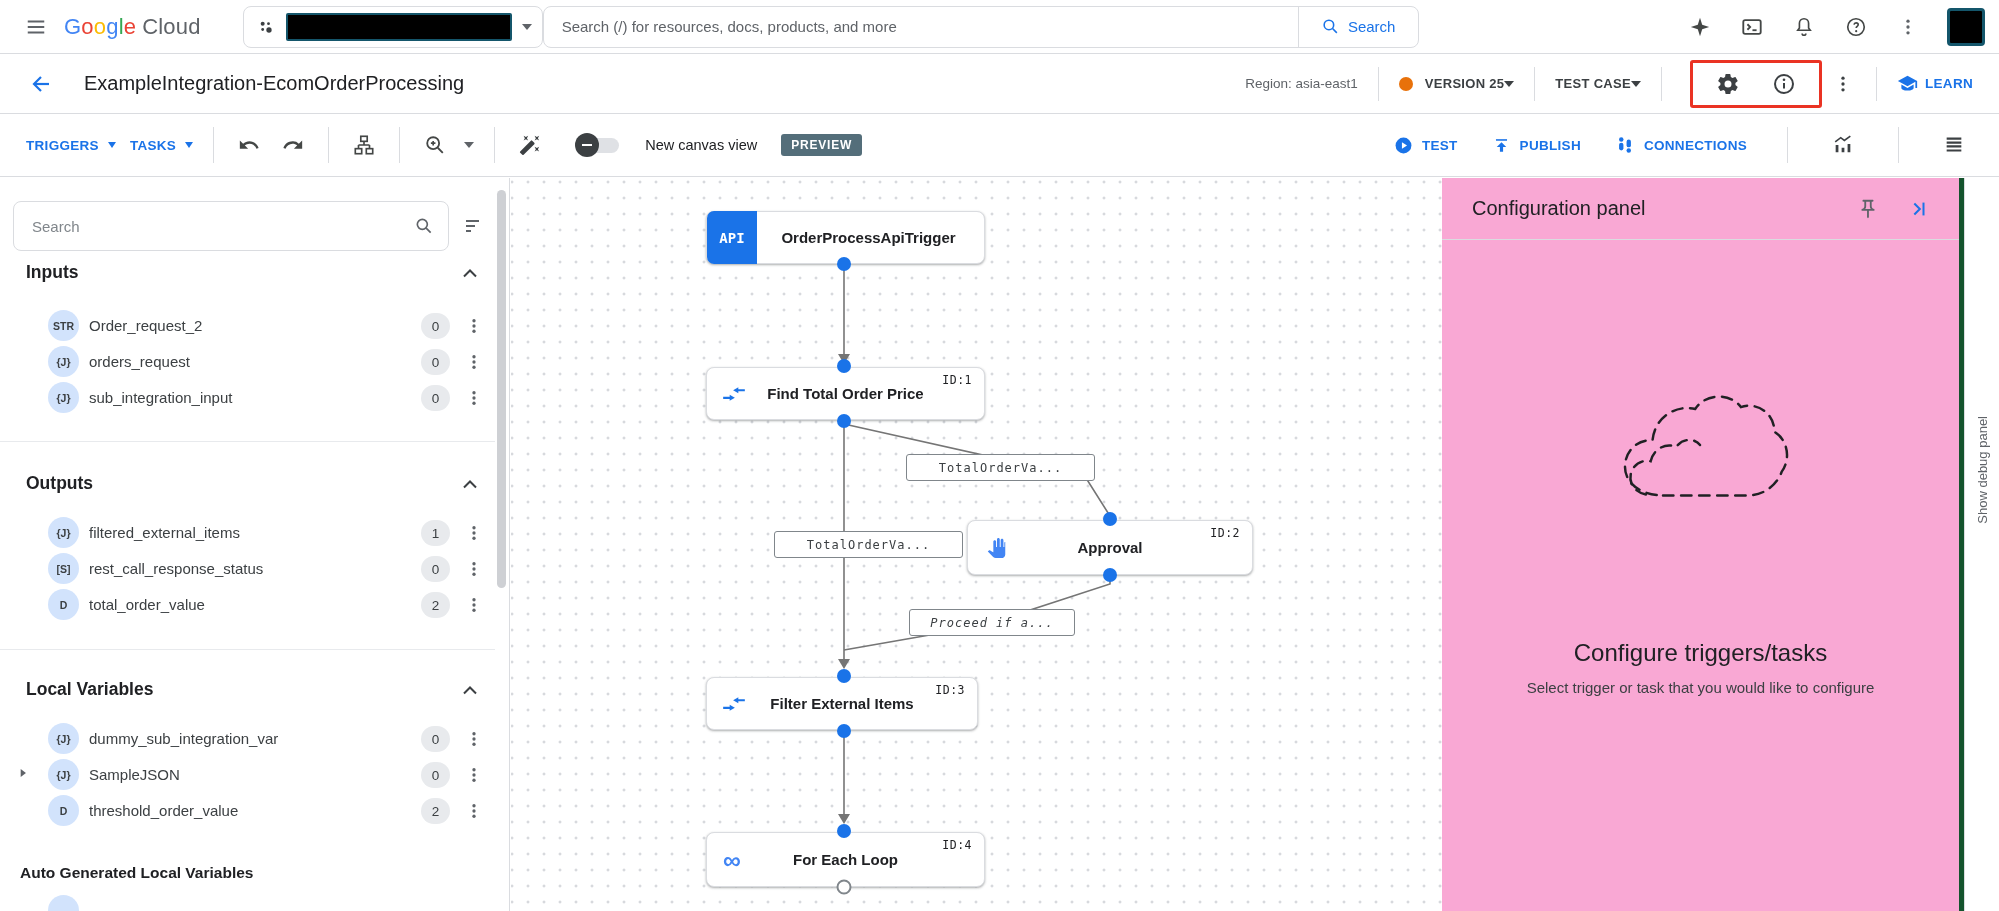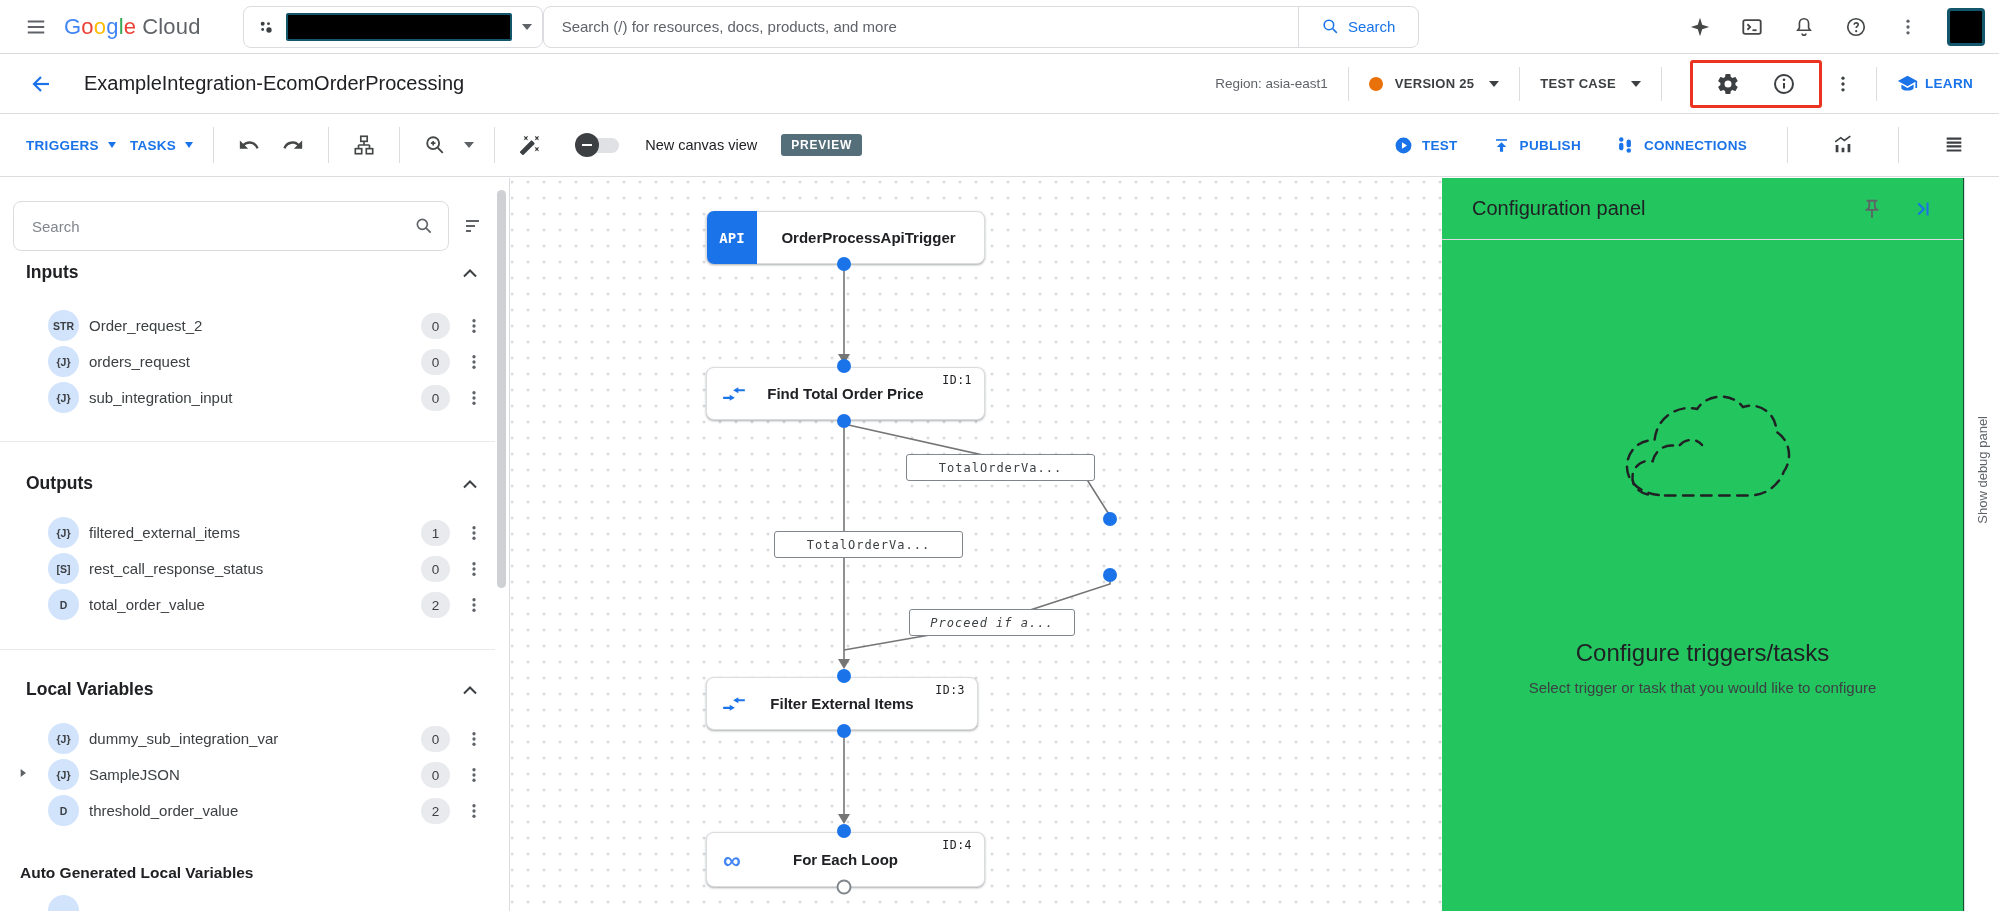--- a/index.html
+++ b/index.html
@@ -26,21 +26,21 @@
   .avatar { width:38px; height:38px; background:#000; border:3px solid #14566b; border-radius:4px; cursor:pointer; }
 
   
   .row2 { height:60px; display:flex; align-items:center; border-bottom:1px solid #dadce0; padding:0 26px; background:#fff; }
   .backbtn { width:30px; height:30px; display:flex; align-items:center; justify-content:center; cursor:pointer; }
   .ititle { font-size:20px; color:#202124; margin-left:28px; }
   .r2right { margin-left:auto; display:flex; align-items:center; }
   .region { color:#5f6368; font-size:13.5px; }
   .r2right .vdiv { height:34px; margin:0 20px; }
   .vdot { width:14px; height:14px; border-radius:50%; background:#e8710a; margin-right:12px; }
-  .ddbtn { display:flex; align-items:center; gap:15px; font-size:13px; font-weight:bold; color:#3c4043; letter-spacing:.3px; cursor:pointer; }
+  .ddbtn { display:flex; align-items:center; gap:0; font-size:13px; font-weight:bold; color:#3c4043; letter-spacing:.3px; cursor:pointer; }
   .ddbtn .caret { border-top-color:#3c4043; }
   .redbox { border:3px solid #ea3323; border-radius:3px; height:48px; display:flex; align-items:center; gap:30px; padding:0 22px; margin:0 8px; }
   .learn { display:flex; align-items:center; gap:7px; color:#1a73e8; font-weight:bold; font-size:13.5px; letter-spacing:.3px; cursor:pointer; }
 
   
   .row3 { height:63px; display:flex; border-bottom:1px solid #dadce0; background:#fff; }
   .varshead { width:510px; border-right:1px solid #dadce0; display:flex; align-items:center; padding:0 24px 0 26px; }
   .varstitle { font-size:20px; color:#202124; }
   .createbtn { margin-left:auto; display:flex; align-items:center; gap:6px; color:#1a73e8; font-size:13.5px; font-weight:bold; letter-spacing:.3px; cursor:pointer; }
   .plus { font-size:19px; font-weight:400; line-height:1; }
@@ -94,21 +94,21 @@
   .apichip { position:absolute; left:0; top:-1px; bottom:-1px; width:50px; background:#1a73e8; border-radius:7px 0 0 7px;
     color:#fff; font-family:"DejaVu Sans Mono", monospace; font-weight:bold; font-size:14px; display:flex; align-items:center; justify-content:center; }
   .infsym { position:absolute; left:16px; top:50%; transform:translateY(-50%); color:#4285f4; font-size:25px; font-weight:bold; line-height:1; }
   .cdot { position:absolute; width:14px; height:14px; border-radius:50%; background:#1a73e8; transform:translate(-50%,-50%); }
   .codot { position:absolute; width:15px; height:15px; border-radius:50%; background:#fff; border:2px solid #80868b; transform:translate(-50%,-50%); }
   .elabel { position:absolute; height:27px; background:#fff; border:1.5px solid #80868b; border-radius:3px;
     font-family:"DejaVu Sans Mono", monospace; font-size:12px; letter-spacing:1px; color:#3c4043;
     display:flex; align-items:center; justify-content:center; cursor:pointer; }
 
   
-  .config { position:absolute; left:1442px; top:0; width:522px; height:100%; background:#22c55e; border-right:1px solid #14532d; }
+  .config { position:absolute; left:1442px; top:0; width:522px; height:100%; background:#f9a8d4; border-right:5px solid #14532d; }
   .confighead { height:62px; border-bottom:1px solid #dadce0; display:flex; align-items:center; padding:0 28px 0 30px; }
   .configtitle { font-size:20px; color:#202124; }
   .confighead .icbtn { margin-left:24px; }
   .confighead .pinbtn { margin-left:auto; }
   .configbody { display:flex; flex-direction:column; align-items:center; }
   .cloudwrap { margin-top:148px; }
   .emptytitle { margin-top:116px; font-size:24px; color:#202124; }
   .emptysub { margin-top:12px; font-size:15px; color:#3c4043; }
 
   
@@ -567,20 +567,29 @@
       <span class="nicon">
           <svg width="26" height="26" viewBox="0 0 24 24">
             <path d="M2 15.5h6.5M22 8.5h-6.5" stroke="#1a73e8" stroke-width="2"></path>
             <path d="M8 12.8l4.8 2.7-4.8 2.7z" fill="#1a73e8"></path>
             <path d="M16 5.8l-4.8 2.7 4.8 2.7z" fill="#1a73e8"></path>
           </svg>
         </span>
       <span class="nodename">Find Total Order Price</span>
     </div>
 
+    <div class="node" style="left:456px; top:342px; width:286px; height:55px;">
+      <span class="idlabel">ID:2</span>
+      <span class="nicon" style="left:18px">
+          <svg width="22" height="22" viewBox="0 0 24 24">
+            <path d="M21 6.5V19c0 2.2-1.8 4-4 4h-6.3c-1.08 0-2.1-.43-2.85-1.19L2 15.83s1.06-1.03 1.1-1.05c.22-.19.49-.29.79-.29.22 0 .42.06.6.16.04.01 3.51 2.01 3.51 2.01V5c0-.83.67-1.5 1.5-1.5S11 4.17 11 5v6h1V2.5c0-.83.67-1.5 1.5-1.5S15 1.67 15 2.5V11h1V3.5c0-.83.67-1.5 1.5-1.5s1.5.67 1.5 1.5V11h1V6.5c0-.55.45-1 1-1z" fill="#4285f4"></path>
+          </svg>
+        </span>
+      <span class="nodename">Approval</span>
+    </div>
 
     <div class="node" style="left:195px; top:499px; width:272px;">
       <span class="idlabel">ID:3</span>
       <span class="nicon">
           <svg width="26" height="26" viewBox="0 0 24 24">
             <path d="M2 15.5h6.5M22 8.5h-6.5" stroke="#1a73e8" stroke-width="2"></path>
             <path d="M8 12.8l4.8 2.7-4.8 2.7z" fill="#1a73e8"></path>
             <path d="M16 5.8l-4.8 2.7 4.8 2.7z" fill="#1a73e8"></path>
           </svg>
         </span>

